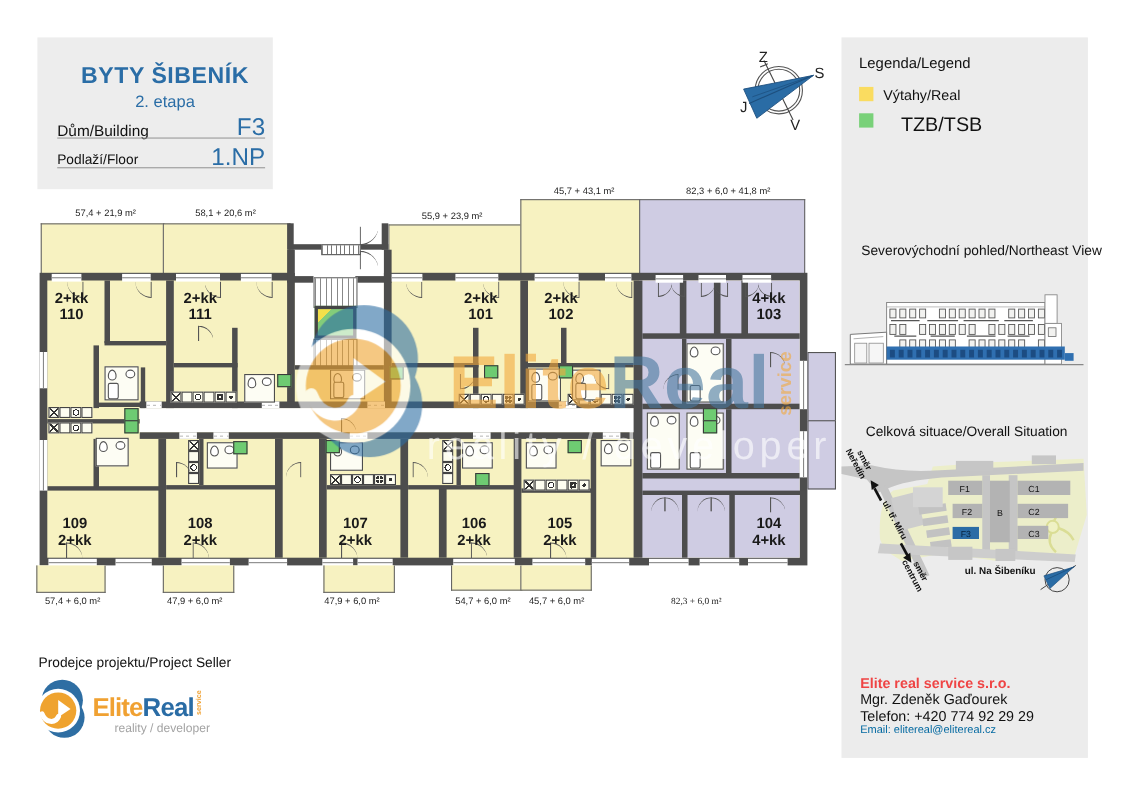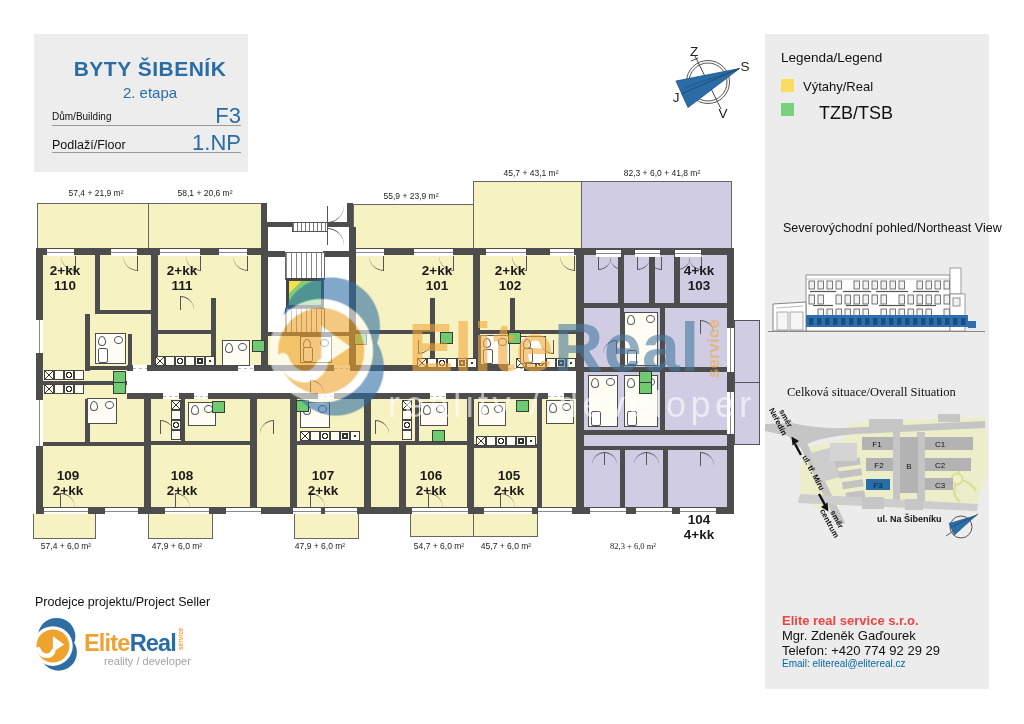--- a/index.html
+++ b/index.html
@@ -17,21 +17,21 @@
 </style>
 </head>
 <body>
 
 <div class="abs" style="left:34px;top:34px;width:214px;height:138px;background:#ededed;"></div>
 
 <div class="abs" style="left:43px;top:57px;width:214px;text-align:center;font-size:21px;font-weight:bold;color:#2a6da6;letter-spacing:0.5px;">BYTY ŠIBENÍK</div>
 
 <div class="abs" style="left:43px;top:84px;width:214px;text-align:center;font-size:15px;color:#2a6da6;">2. etapa</div>
 
-<div class="abs" style="left:52px;top:111px;font-size:10px;color:#111;">Dům/Building</div>
+<div class="abs" style="left:52px;top:111px;font-size:14px;color:#111;">Dům/Building</div>
 
 <div class="abs" style="left:52px;top:103px;width:189px;text-align:right;font-size:22px;color:#2a6da6;">F3</div>
 <div class="abs" style="left:52px;top:125px;width:189px;height:1px;background:#9a9a9a;"></div>
 
 <div class="abs" style="left:52px;top:138px;font-size:12.5px;color:#111;">Podlaží/Floor</div>
 
 <div class="abs" style="left:52px;top:130px;width:189px;text-align:right;font-size:22px;color:#2a6da6;">1.NP</div>
 <div class="abs" style="left:52px;top:152px;width:189px;height:1px;background:#9a9a9a;"></div>
 
 <svg class="abs" style="left:655px;top:35px;" width="110" height="90" viewBox="655 35 110 90">
@@ -137,21 +137,21 @@
 <rect x="913" y="318" width="4.5" height="7" fill="#1c4c82"></rect>
 <rect x="921" y="318" width="4.5" height="7" fill="#1c4c82"></rect>
 <rect x="929" y="318" width="4.5" height="7" fill="#1c4c82"></rect>
 <rect x="937" y="318" width="4.5" height="7" fill="#1c4c82"></rect>
 <rect x="945" y="318" width="4.5" height="7" fill="#1c4c82"></rect>
 <rect x="953" y="318" width="4.5" height="7" fill="#1c4c82"></rect>
 <rect x="961" y="318" width="4.5" height="7" fill="#1c4c82"></rect>
 <rect x="968" y="321" width="8" height="7" fill="#2f6fb0"></rect>
 <line x1="768" y1="331.5" x2="985" y2="331.5" stroke="#888" stroke-width="1"></line>
 </svg>
-<div class="abs" style="left:787px;top:385px;font-size:12.5px;color:#111;font-family:Liberation Serif, serif;">Celková situace/Overall Situation</div>
+<div class="abs" style="left:787px;top:385px;font-size:12.5px;color:#111;">Celková situace/Overall Situation</div>
 <svg class="abs" style="left:762px;top:398px;" width="230" height="168" viewBox="762 398 230 168">
 <path d="M800,490 Q798,455 812,446 L843,440 L848,424 L905,420 L985,417 L988,468 L976,508 L940,504 L906,510 L858,503 L820,510 L804,500 Z" fill="#eceeca"></path>
 <path d="M765,424 L792,423 Q818,429 845,428 L985,421 L985,428 L856,434 Q822,437 807,444 L798,448 L788,436 L765,431 Z" fill="#c5c5c5"></path>
 <polygon points="799,444 806,441 845,523 838,526" fill="#c5c5c5"></polygon>
 <polygon points="810,453 833,447 840,477 817,483" fill="#cdcdcd"></polygon>
 <g fill="#c2c2c2" transform="rotate(-8 850 475)">
 <rect x="837" y="459" width="25" height="7"></rect>
       <rect x="839" y="470" width="23" height="7"></rect>
       <rect x="841" y="481" width="21" height="7"></rect>
       <rect x="843" y="492" width="19" height="7"></rect>
@@ -496,21 +496,21 @@
 <div class="lbl" style="left:25px;top:263px;width:80px;">2+kk<br>110</div>
 <div class="lbl" style="left:142px;top:263px;width:80px;">2+kk<br>111</div>
 <div class="lbl" style="left:397px;top:263px;width:80px;">2+kk<br>101</div>
 <div class="lbl" style="left:470px;top:263px;width:80px;">2+kk<br>102</div>
 <div class="lbl" style="left:659px;top:263px;width:80px;">4+kk<br>103</div>
 <div class="lbl" style="left:28px;top:468px;width:80px;">109<br>2+kk</div>
 <div class="lbl" style="left:142px;top:468px;width:80px;">108<br>2+kk</div>
 <div class="lbl" style="left:283px;top:468px;width:80px;">107<br>2+kk</div>
 <div class="lbl" style="left:391px;top:468px;width:80px;">106<br>2+kk</div>
 <div class="lbl" style="left:469px;top:468px;width:80px;">105<br>2+kk</div>
-<div class="lbl" style="left:659px;top:468px;width:80px;margin-top:44px;">104<br>4+kk</div>
+<div class="lbl" style="left:659px;top:468px;width:80px;">104<br>4+kk</div>
 </div>
 <svg class="abs" style="left:250px;top:262px;" width="520" height="170" viewBox="250 262 520 170">
     <g opacity="0.6">
 <use href="#elogo" transform="translate(328,347) scale(0.98)"></use>
 <text x="408" y="371" font-size="68" letter-spacing="0.5" font-weight="bold" fill="#f2a83c" font-family="Liberation Sans">Elite<tspan fill="#49799f">Real</tspan></text>
 <text transform="translate(719,378) rotate(-90)" font-size="17" font-weight="bold" fill="#f2a83c" font-family="Liberation Sans">service</text>
 <text x="388" y="417" font-size="36" fill="#ffffff" font-family="Liberation Sans" letter-spacing="4.4">reality / developer</text>
 </g>
   </svg>
 

